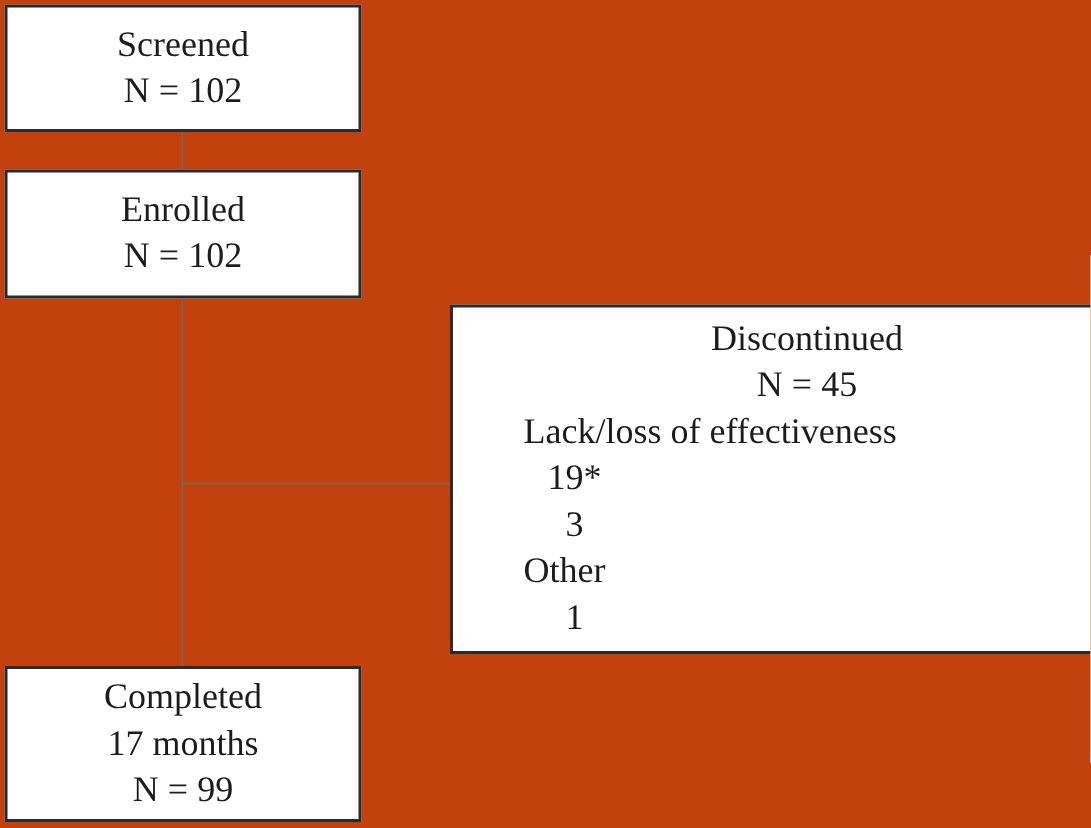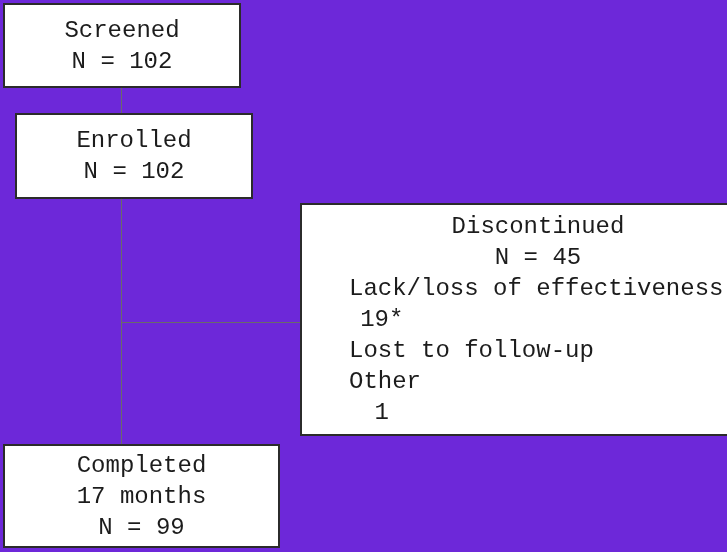--- a/index.html
+++ b/index.html
@@ -4,40 +4,40 @@
 <style>
   html, body {
     margin: 0;
     padding: 0;
     background: #ffffff;
   }
   .canvas {
     position: relative;
     width: 727px;
     height: 552px;
-    background: #6d28d9;
-    font-family: Liberation Mono, monospace;
+    background: #c2410c;
+    font-family: Liberation Serif, serif;
     color: #1c1c1c;
     font-size: 24px;
     line-height: 31px;
     overflow: hidden;
   }
   .box {
     position: absolute;
     box-sizing: border-box;
     border: 2px solid #2b2b2b;
     background: #ffffff;
     display: flex;
     flex-direction: column;
     justify-content: center;
     text-align: center;
   }
   .box-screened   { left: 3px;   top: 3px;   width: 238px; height: 85px; }
-  .box-enrolled   { left: 15px;   top: 113px; width: 238px; height: 86px; }
-  .box-completed  { left: 3px;   top: 444px; width: 277px; height: 104px; }
+  .box-enrolled   { left: 3px;   top: 113px; width: 238px; height: 86px; }
+  .box-completed  { left: 3px;   top: 444px; width: 238px; height: 104px; }
   .box-discontinued {
     left: 300px;  top: 203px; width: 476px; height: 233px;
     text-align: left;
   }
   .center-line { text-align: center; }
   .reason-row {
     display: flex;
     justify-content: space-between;
     align-items: baseline;
     padding: 0 22px 0 18px;
@@ -91,21 +91,20 @@
     </div>
 
     <div class="reason-row">
       <span class="reason-value">
           <span class="reason-num">19</span>
           <span class="reason-ast">*</span>
         </span>
     </div>
 
     <div class="reason-row">
-      <span class="reason-label">Lost to follow-up</span>
       <span class="reason-value">
           <span class="reason-num">3</span>
           <span class="reason-ast"></span>
         </span>
     </div>
 
     <div class="reason-row">
       <span class="reason-label">Other</span>
       <span class="reason-value">
           <span class="reason-num">2</span>

